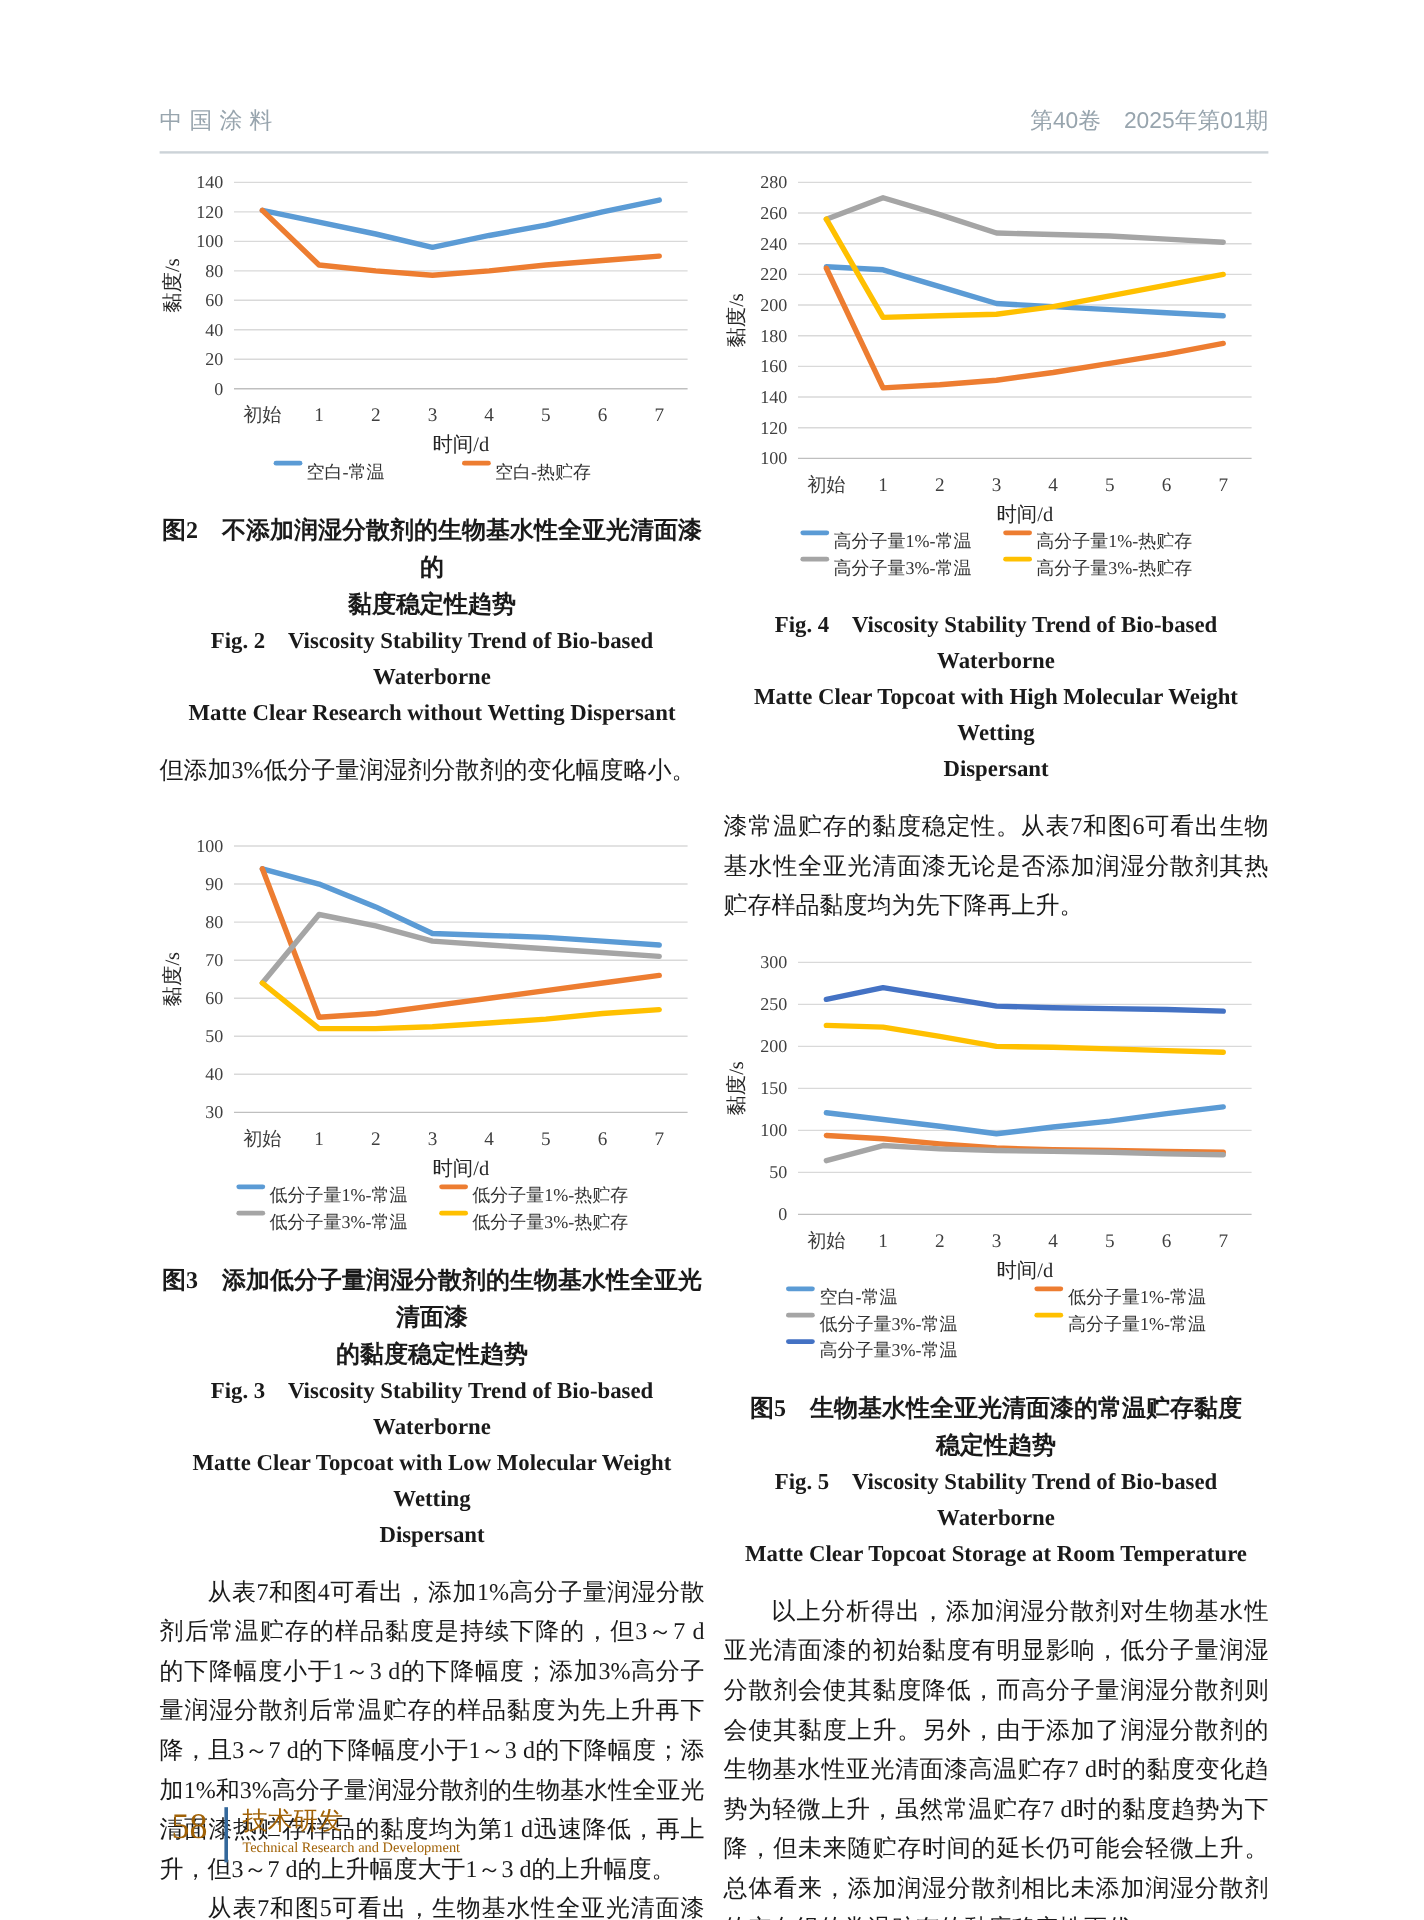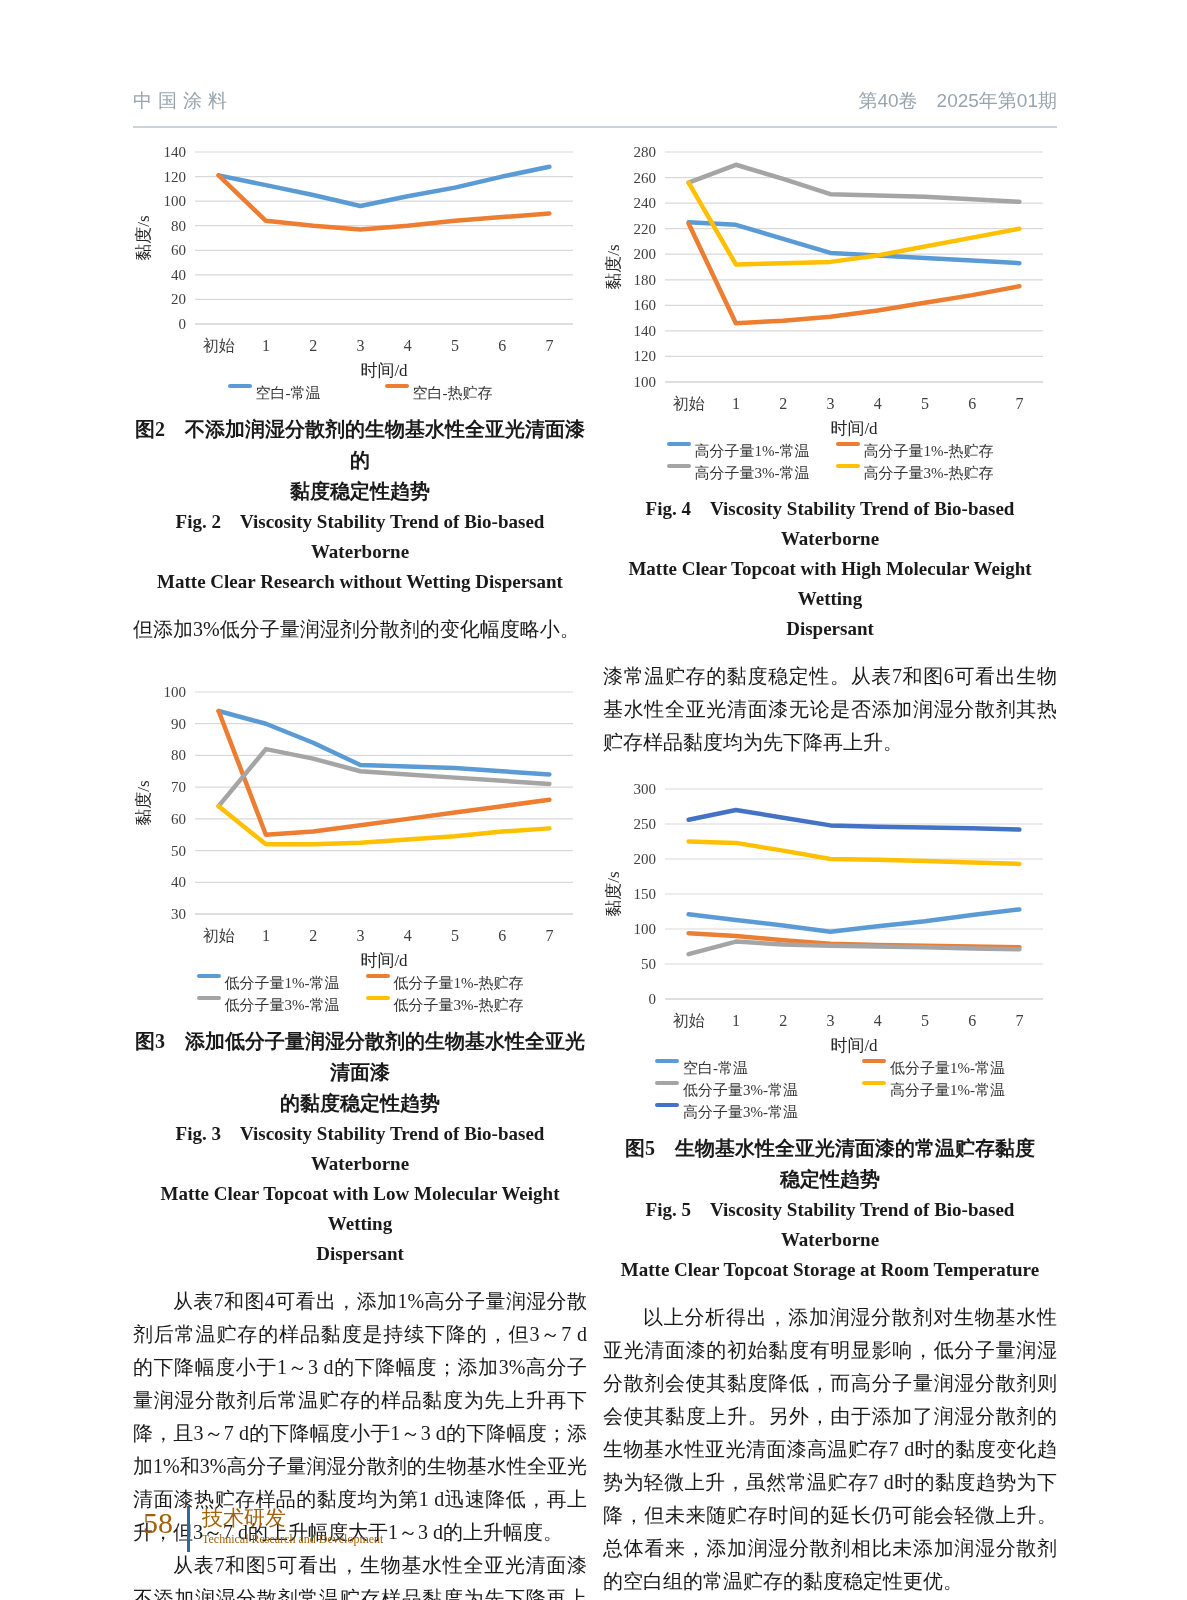--- a/index.html
+++ b/index.html
@@ -40,21 +40,21 @@
     display:grid;grid-template-columns:auto auto;
     justify-content:center;justify-items:start;
     column-gap:26px;row-gap:3px;
     margin-top:2px;
   }
   .legend.wide{column-gap:64px;}
   .lg-item{display:flex;align-items:flex-start;gap:4px;}
   .lg-marker{display:inline-block;width:24px;height:4px;border-radius:2px;flex:0 0 auto;}
   .lg-label{font-size:15px;color:#333;}
   
-  .caption{margin-top:11px;text-align:center;font-weight:bold;}
+  .caption{margin-top:24px;text-align:center;font-weight:bold;}
   .cap-line{white-space:pre-wrap;}
   .cap-cn{font-size:20px;line-height:31px;}
   .cap-en{font-size:19px;line-height:30px;}
   
   .para{
     font-size:20px;line-height:33px;
     text-align:justify;
     margin:0;
   }
   .para.indent{text-indent:2em;}

